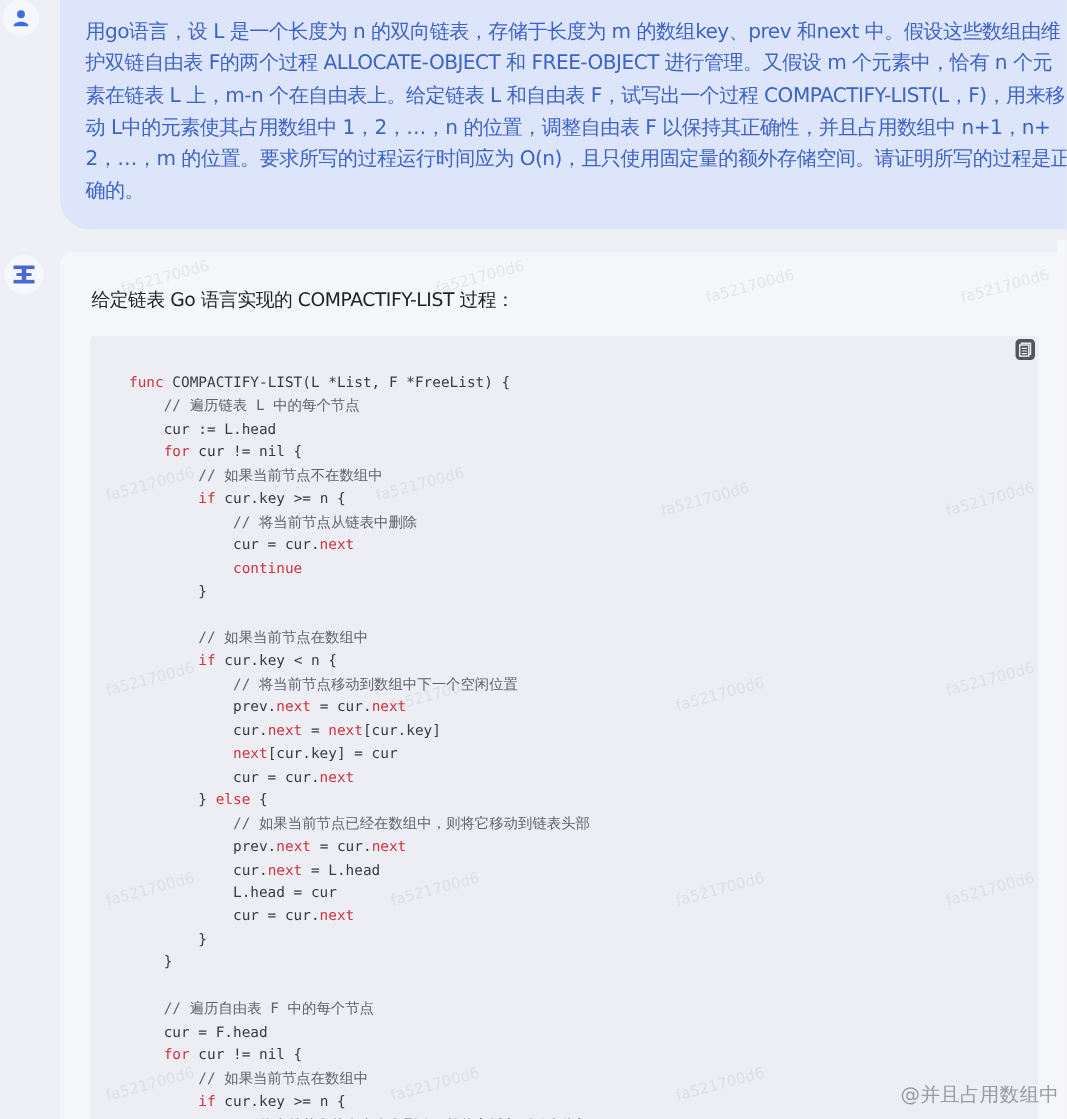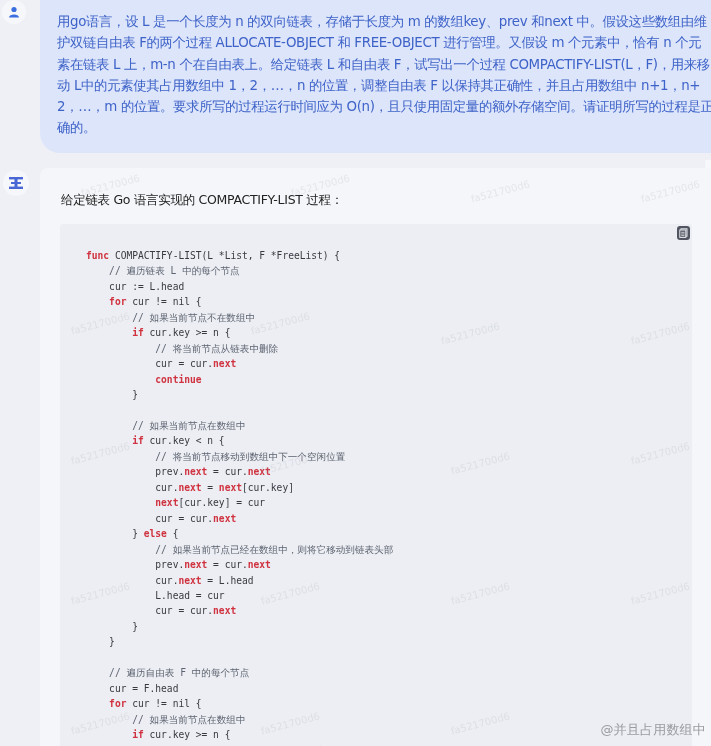--- a/index.html
+++ b/index.html
@@ -65,21 +65,21 @@
   }
   pre.code {
     position: absolute;
     left: 26px; top: 24px;
     font-family: "DejaVu Sans Mono", "Liberation Mono", monospace;
     font-size: 9.6px;
     line-height: 15.45px;
     color: #383a42;
     white-space: pre;
   }
-  .kw { color: #d0323f; font-weight: bold; }
+  .kw { color: #d0323f; }
   .cm { color: #5c6370; }
   .watermark {
     position: absolute;
     font-size: 10px;
     color: rgba(150,155,170,0.18);
     transform: rotate(-15deg);
     pointer-events: none;
     font-family: "DejaVu Sans", sans-serif;
   }
   .site-mark {

